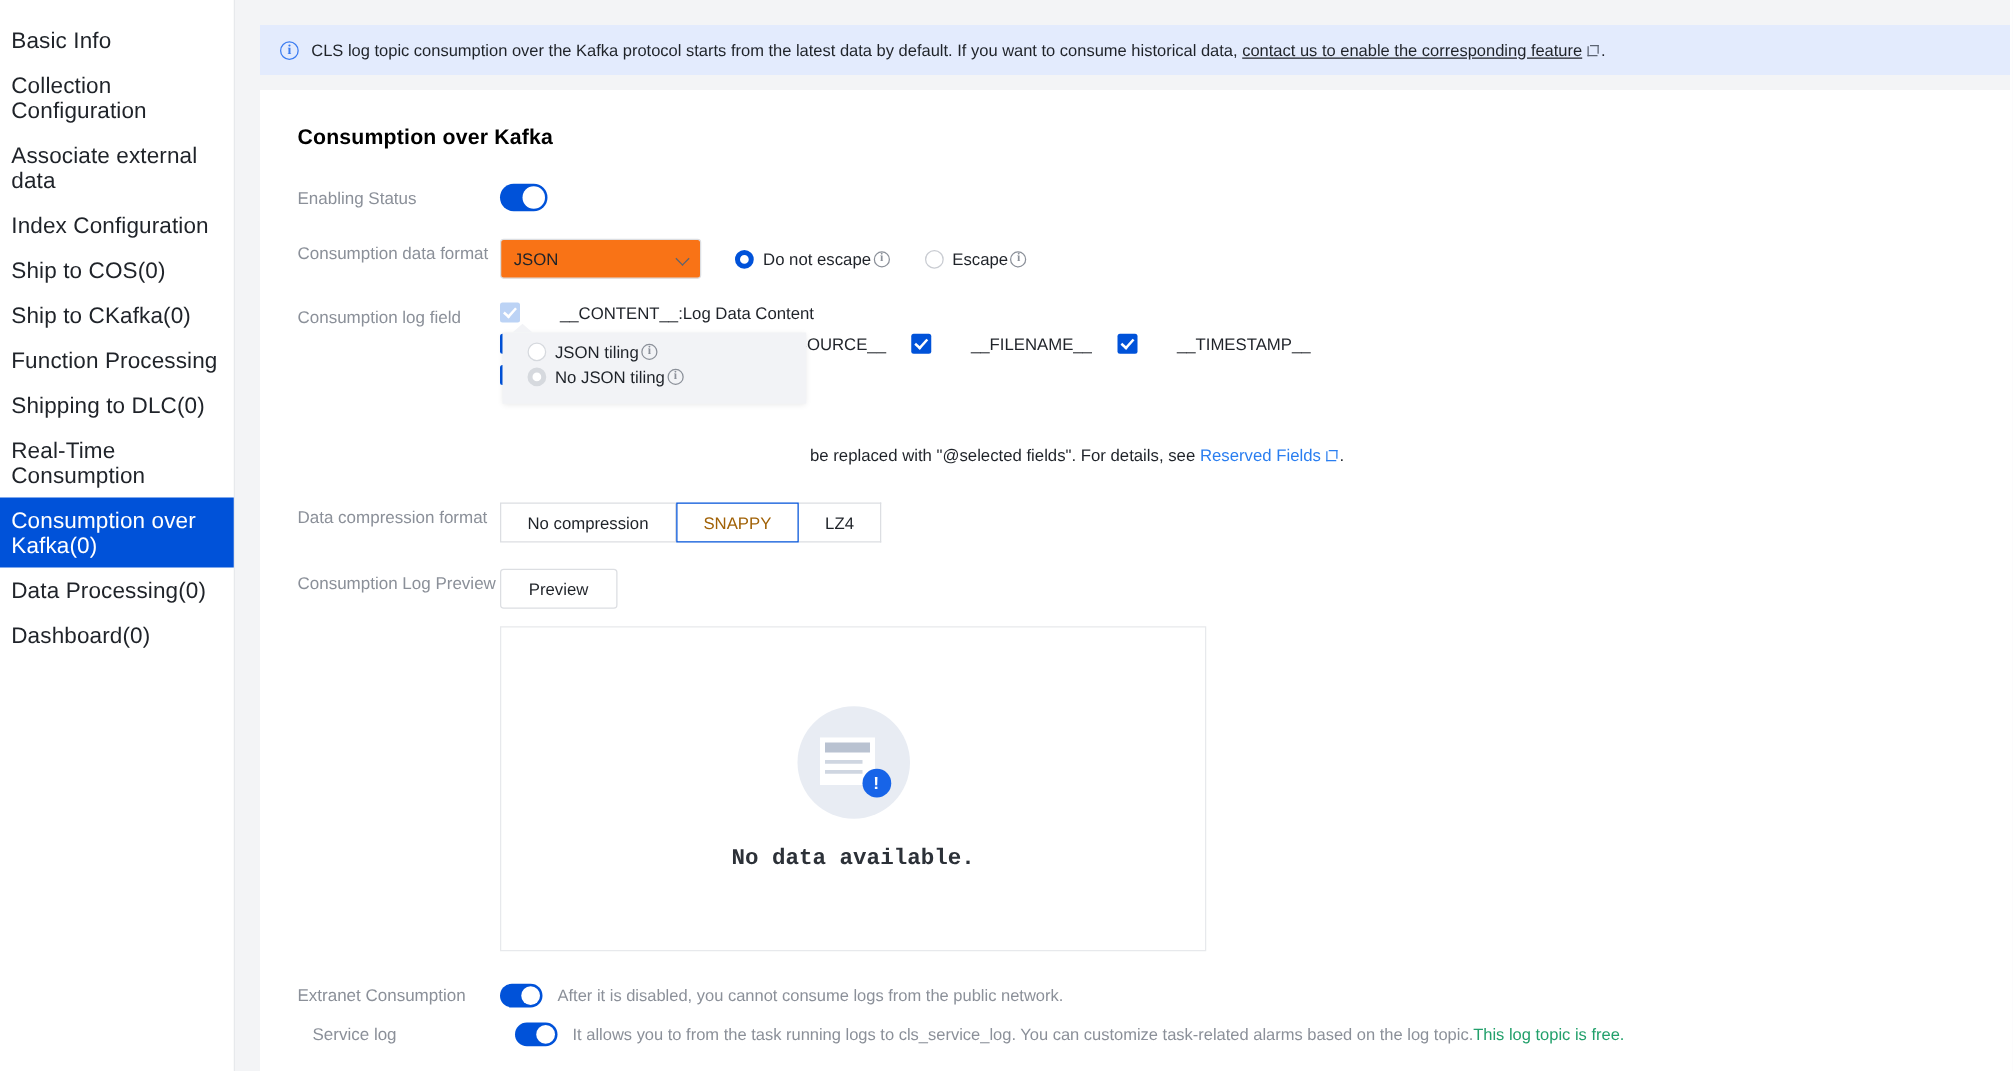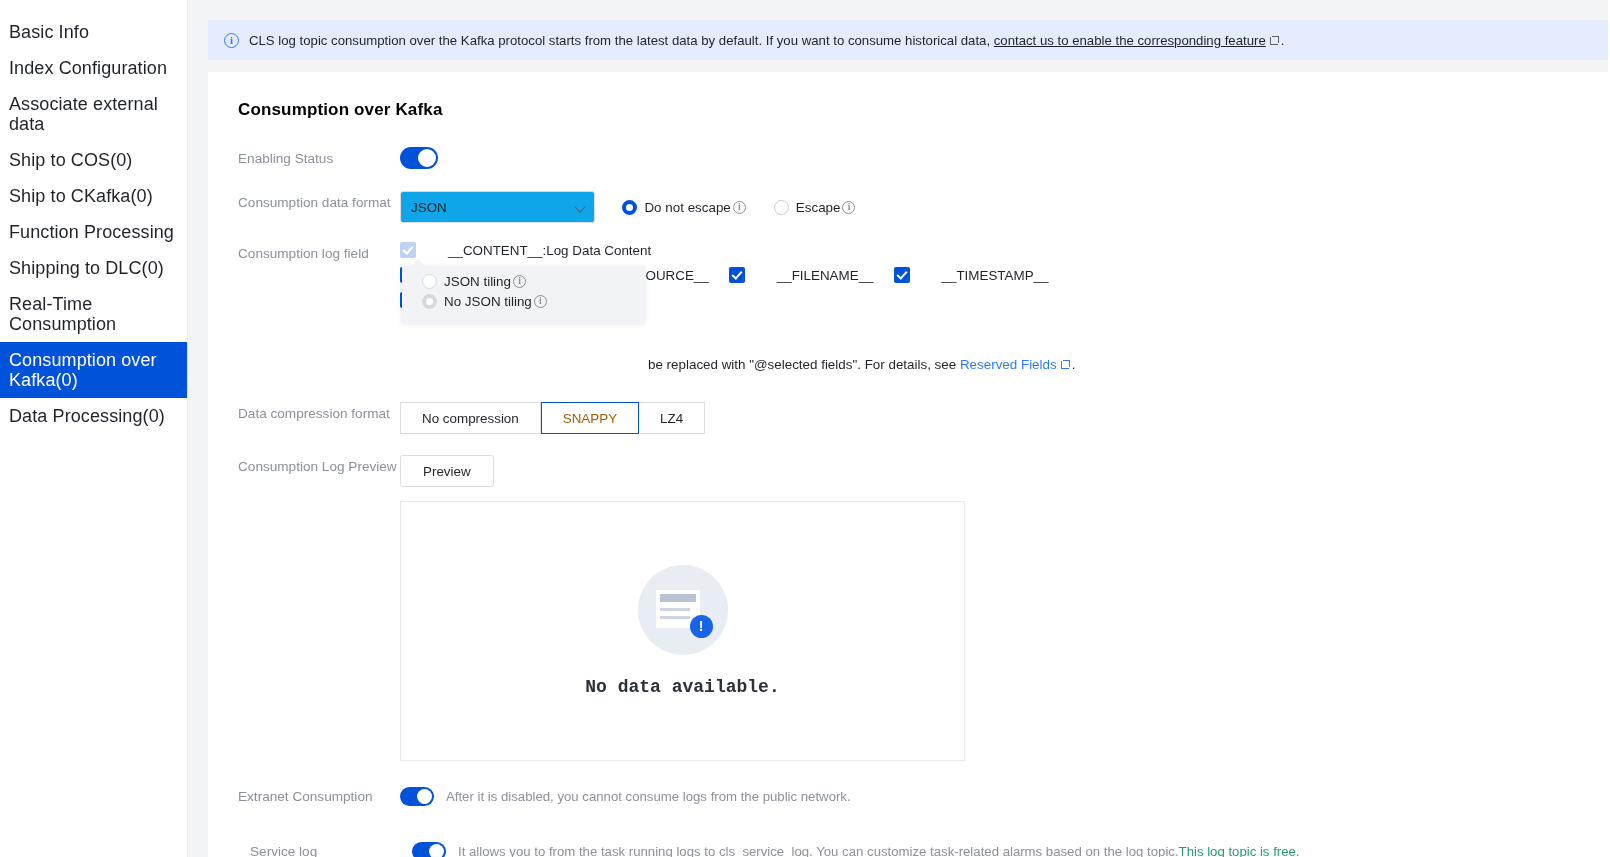--- a/index.html
+++ b/index.html
@@ -103,24 +103,24 @@
   .switch .knob {
     position: absolute; top: 2px; left: 18px;
     width: 18px; height: 18px; border-radius: 50%;
     background: #fff;
   }
   .switch.sm { width: 34px; height: 19px; border-radius: 10px; }
   .switch.sm .knob { width: 15px; height: 15px; left: 17px; top: 2px; }
 
   
   .select {
-    width: 195px; height: 32px;
+    width: 161px; height: 32px;
     border: 1px solid #dcdee2;
     border-radius: 3px;
-    background: #0ea5e9;
+    background: #f97316;
     display: inline-flex; align-items: center;
     padding: 0 10px;
     font-size: 13.4px; color: #1f2329;
     position: relative; cursor: pointer;
     vertical-align: middle;
   }
   .select .caret {
     position: absolute; right: 10px; top: 11px;
     width: 8px; height: 8px;
     border-right: 1.4px solid #5b6371;
@@ -251,29 +251,31 @@
   
   #scroll-strip { position:absolute; right:0; top:0; width:2px; height:857px; background:#ffffff; }
 </style>
 </head>
 <body>
 
 <div id="app">
 
   <nav id="sidebar">
     <div class="nav-item">Basic Info</div>
+    <div class="nav-item">Collection Configuration</div>
+    <div class="nav-item">Associate external data</div>
     <div class="nav-item">Index Configuration</div>
-    <div class="nav-item">Associate external data</div>
     <div class="nav-item">Ship to COS(0)</div>
     <div class="nav-item">Ship to CKafka(0)</div>
     <div class="nav-item">Function Processing</div>
     <div class="nav-item">Shipping to DLC(0)</div>
     <div class="nav-item">Real-Time Consumption</div>
     <div class="nav-item active">Consumption over Kafka(0)</div>
     <div class="nav-item">Data Processing(0)</div>
+    <div class="nav-item">Dashboard(0)</div>
   </nav>
 
   <main id="content">
 
     <div id="banner">
       <span class="info-ico">i</span>
       <span>CLS log topic consumption over the Kafka protocol starts from the latest data by default. If you want to consume historical data,</span>&nbsp;<a href="#">contact us to enable the corresponding feature</a><span class="ext-ico"></span><span>.</span>
     </div>
 
     <section id="card">
@@ -391,21 +393,21 @@
                 <span class="bar b2"></span>
                 <span class="bar b3"></span>
               </span>
               <span class="empty-badge">!</span>
             </div>
             <div class="empty-text">No data available.</div>
           </div>
         </div>
       </div>
 
-      <div class="row" style="margin-bottom:36px; align-items:center;">
+      <div class="row" style="margin-bottom:12px; align-items:center;">
         <div class="row-label" style="padding-top:0;">Extranet Consumption</div>
         <div class="row-field" style="display:flex; align-items:center;">
           <div class="switch sm">
             <span class="knob"></span>
           </div>
           <span class="hint">After it is disabled, you cannot consume logs from the public network.</span>
         </div>
       </div>
 
       <div class="row" style="margin-bottom:0; align-items:center;">

